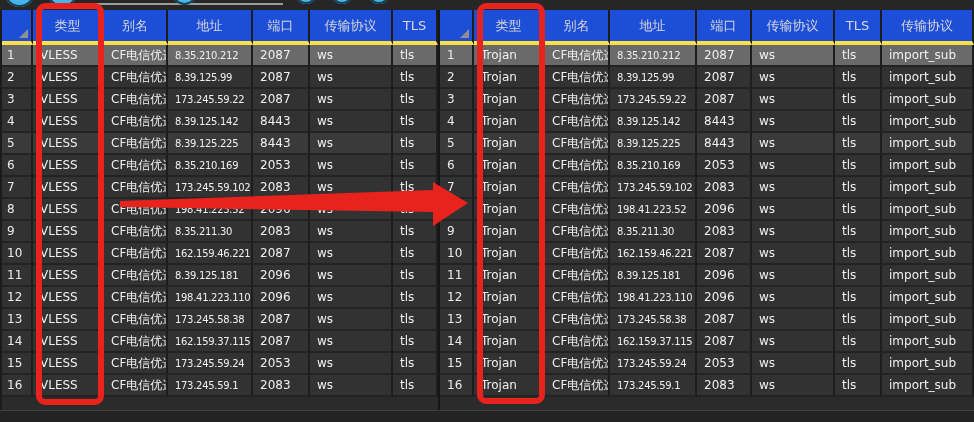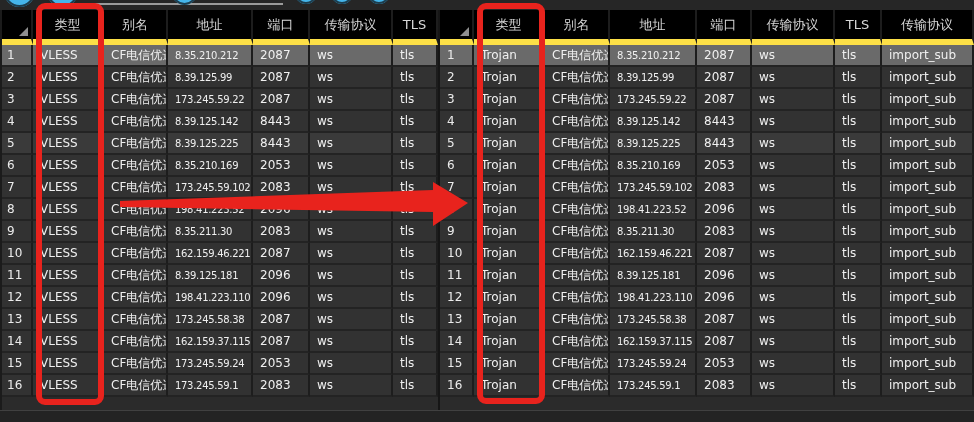--- a/index.html
+++ b/index.html
@@ -20,22 +20,22 @@
   .slider-line{position:absolute;left:86px;top:3px;width:197px;height:2px;background:#9b9b9b}
   
   .grid{position:absolute;top:10px;height:400px;background:#2b2b2b;z-index:2}
   .grid-left{left:0;width:438px}
   .grid-right{left:438px;width:536px;border-left:2px solid #161616;box-sizing:border-box}
   .left-edge{position:absolute;left:0;top:10px;width:2px;height:400px;background:#1b1b1b;z-index:3}
   .hrow{display:flex;height:35px}
   .hcell{
     box-sizing:border-box;flex:none;position:relative;
     display:flex;align-items:center;justify-content:center;
-    background:#000000;color:#d8d8d8;font-size:13px;
-    border-right:2px solid #1d1d1d;border-bottom:6px solid #fde047;
+    background:#1d4ed8;color:#d8d8d8;font-size:13px;
+    border-right:2px solid #1d1d1d;border-bottom:4px solid #fde047;
     white-space:nowrap;overflow:hidden;
   }
   .corner-tri{
     position:absolute;right:3px;bottom:3px;width:0;height:0;
     border-left:9px solid transparent;border-bottom:9px solid #8f8f8f;
   }
   .row{display:flex;height:22px}
   .cell{
     box-sizing:border-box;flex:none;background:#323232;color:#f0f0f0;
     font-size:12px;line-height:19px;padding:1px 0 0 7px;

